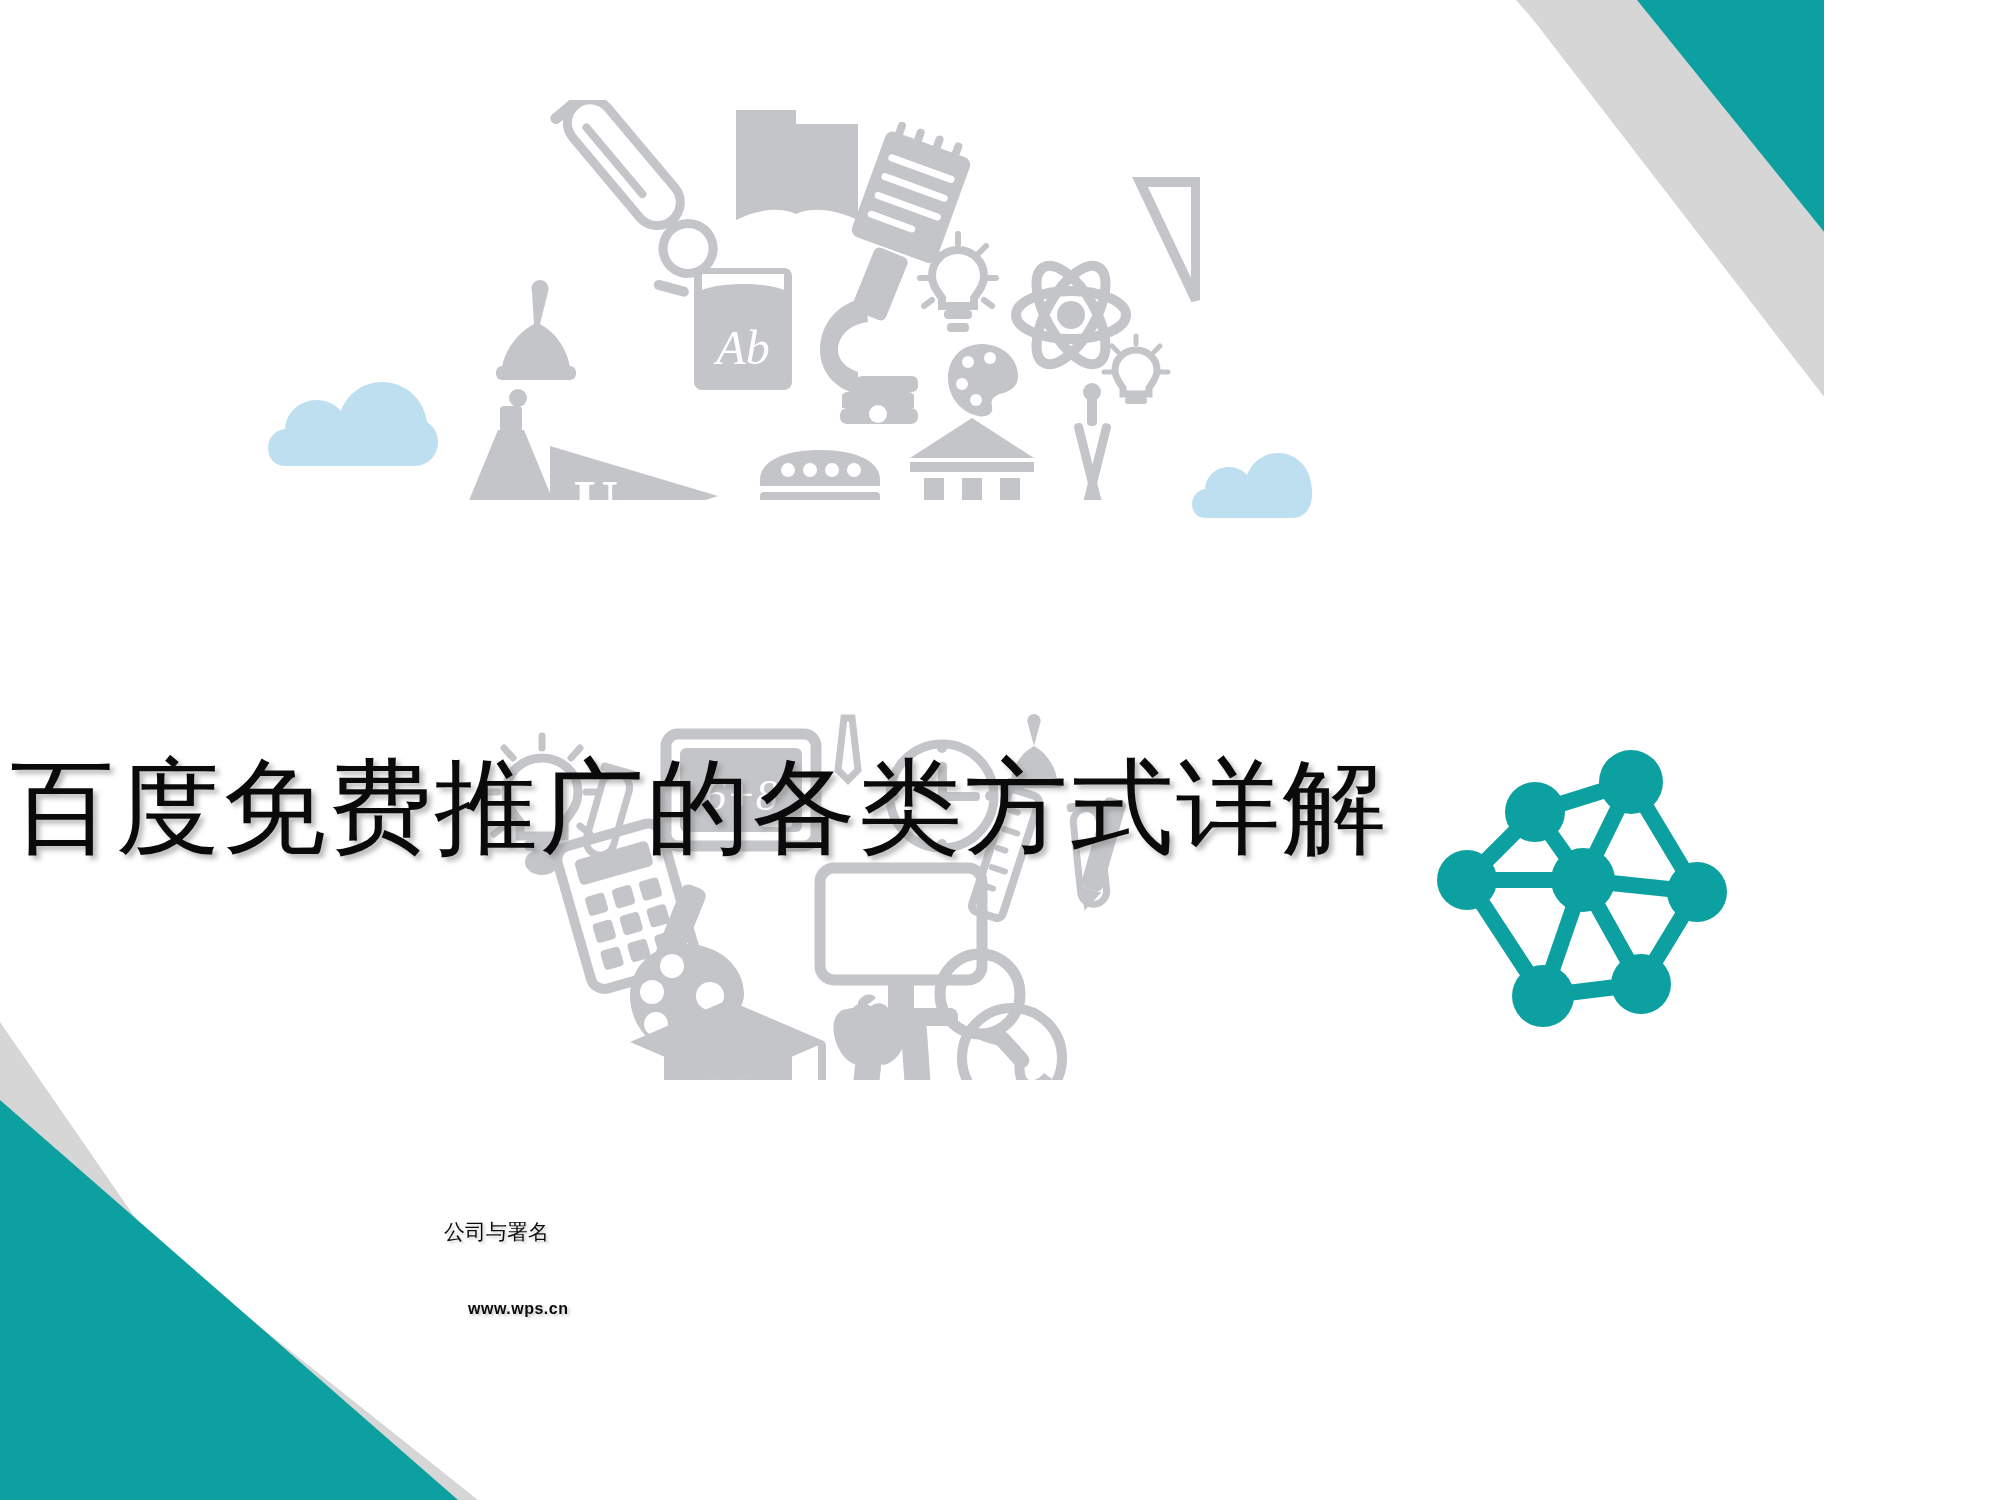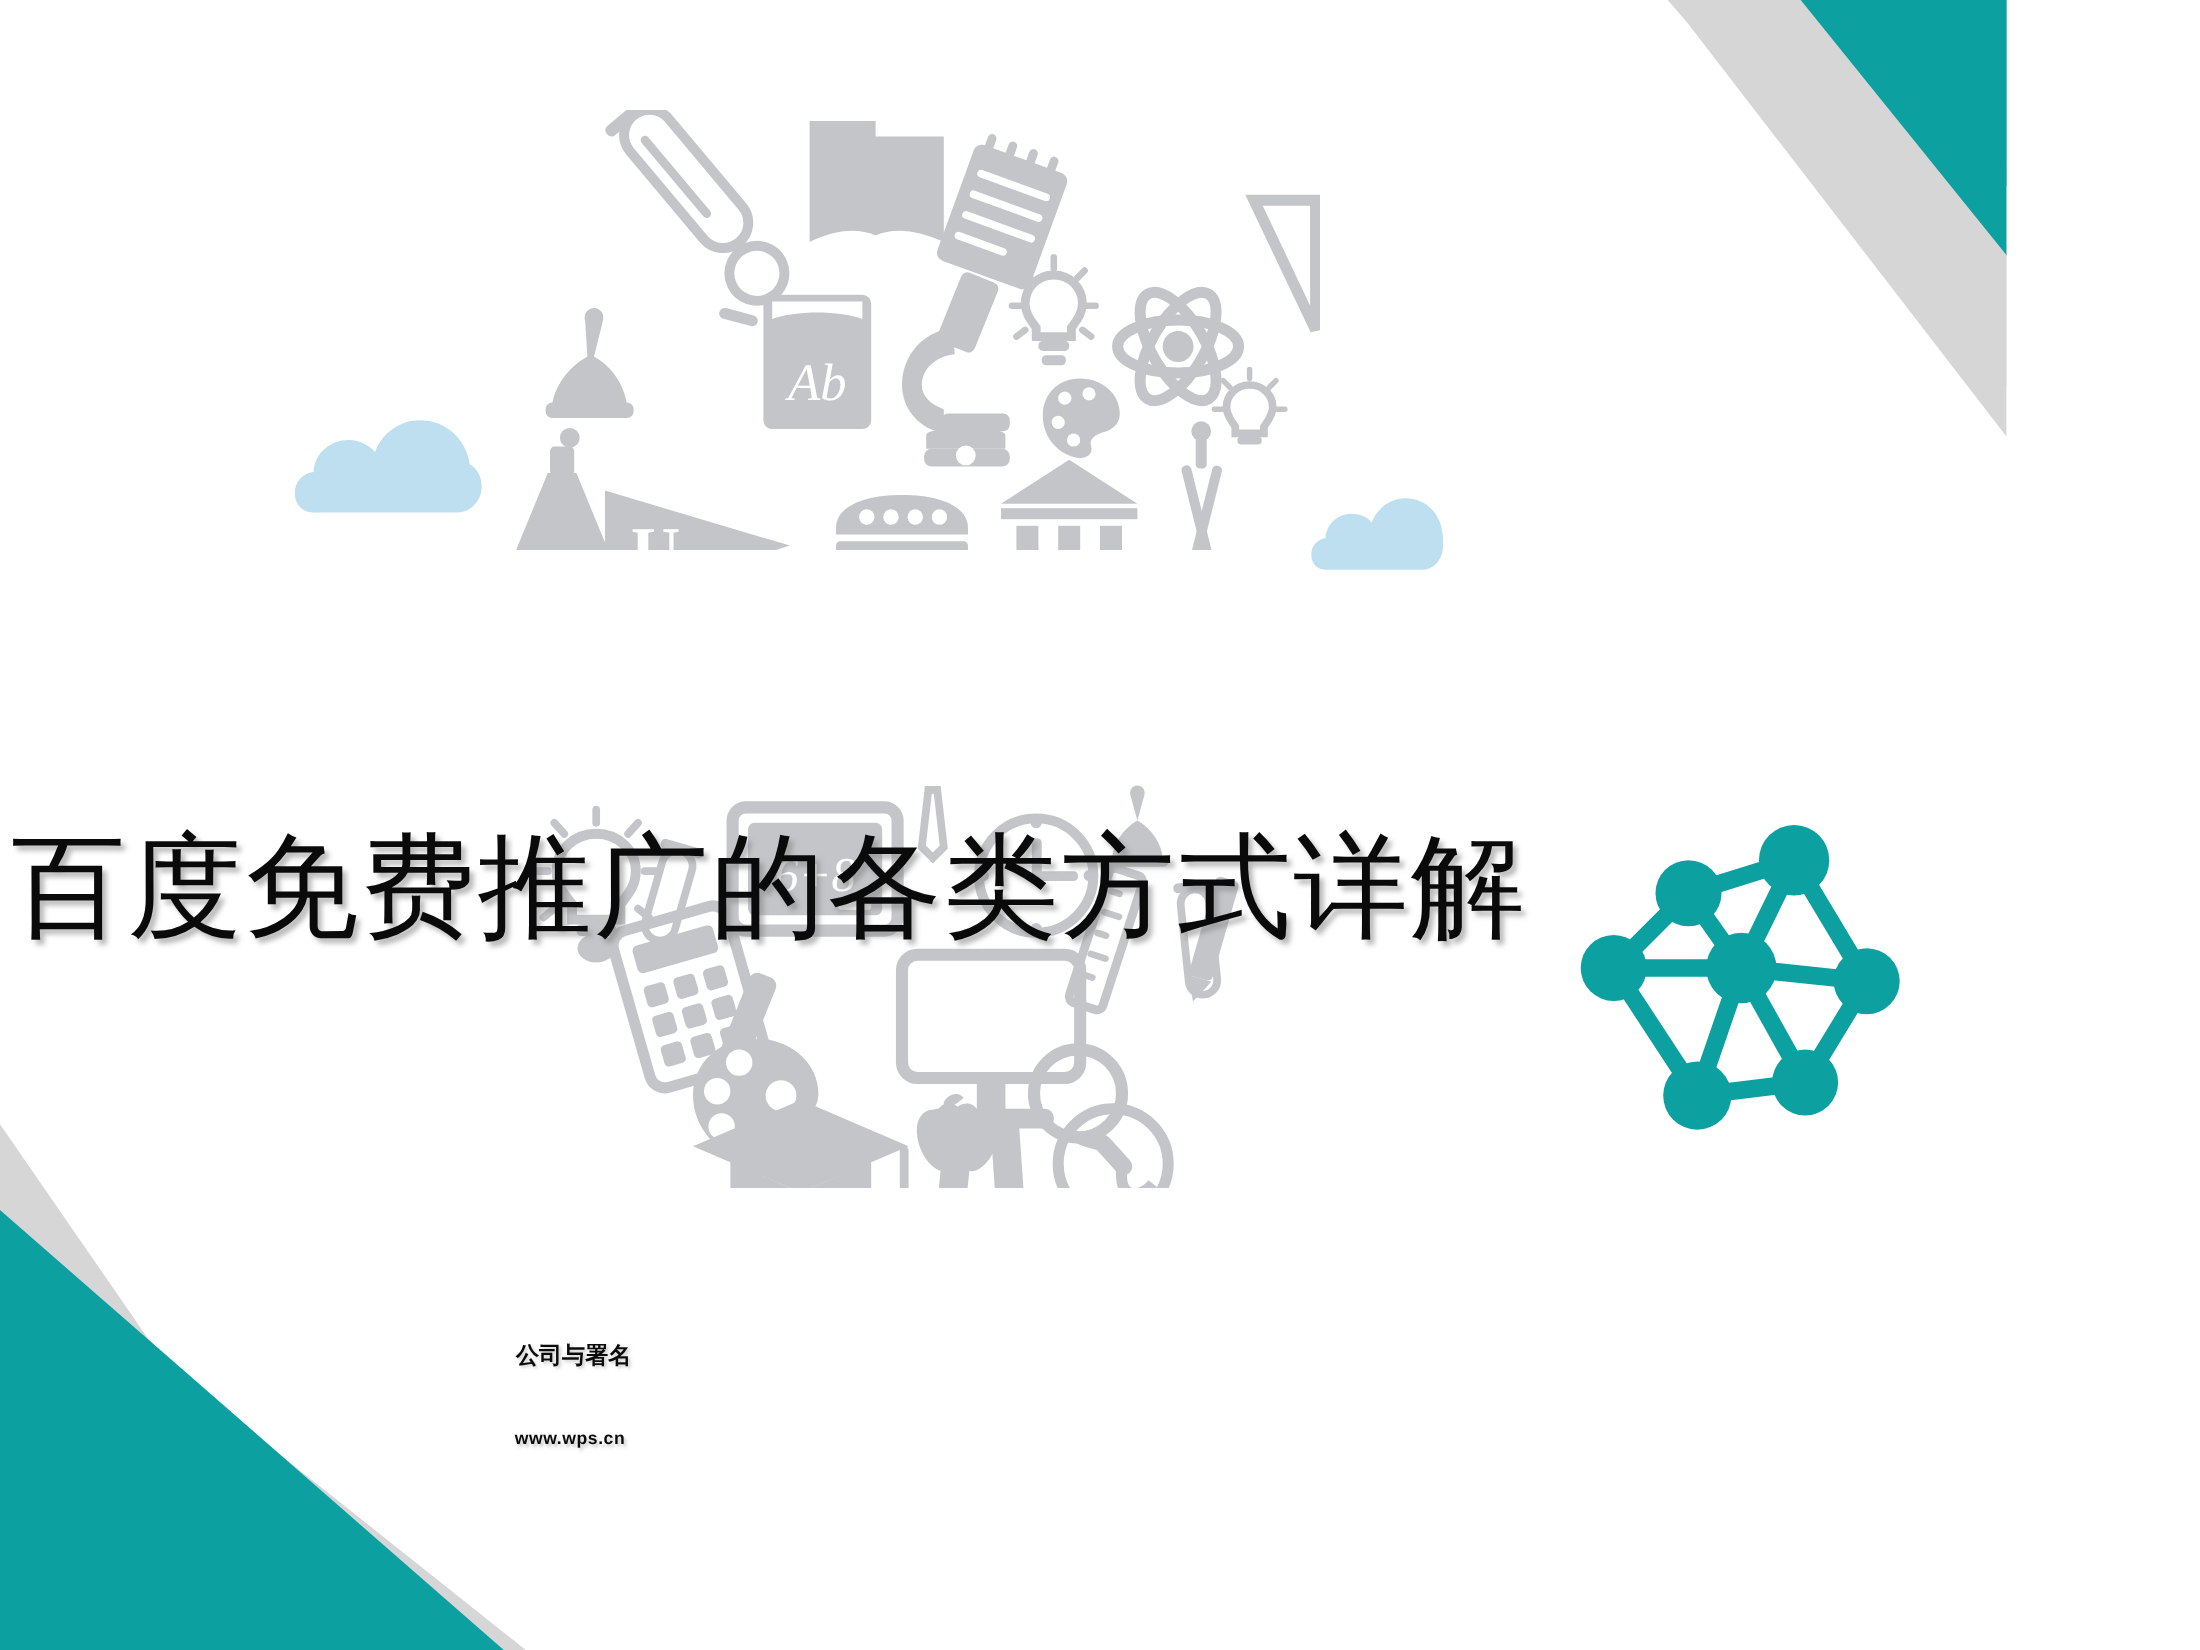--- a/index.html
+++ b/index.html
@@ -61,24 +61,24 @@
     font-size: 104px;
     line-height: 1.15;
     color: #0a0a0a;
     letter-spacing: 2px;
     text-shadow: 4px 4px 5px rgba(130,130,130,0.55);
     white-space: nowrap;
     margin-left: 10px;
   }
   #company {
     position: absolute;
-    left: 469px;
+    left: 444px;
     top: 1218px;
     font-size: 21px;
-    font-weight: bold;
+    font-weight: normal;
     color: #0b0b0b;
     text-shadow: 2px 2px 3px rgba(150,150,150,0.5);
   }
   #website {
     position: absolute;
     left: 468px;
     top: 1300px;
     font-size: 16px;
     font-weight: bold;
     color: #0b0b0b;

